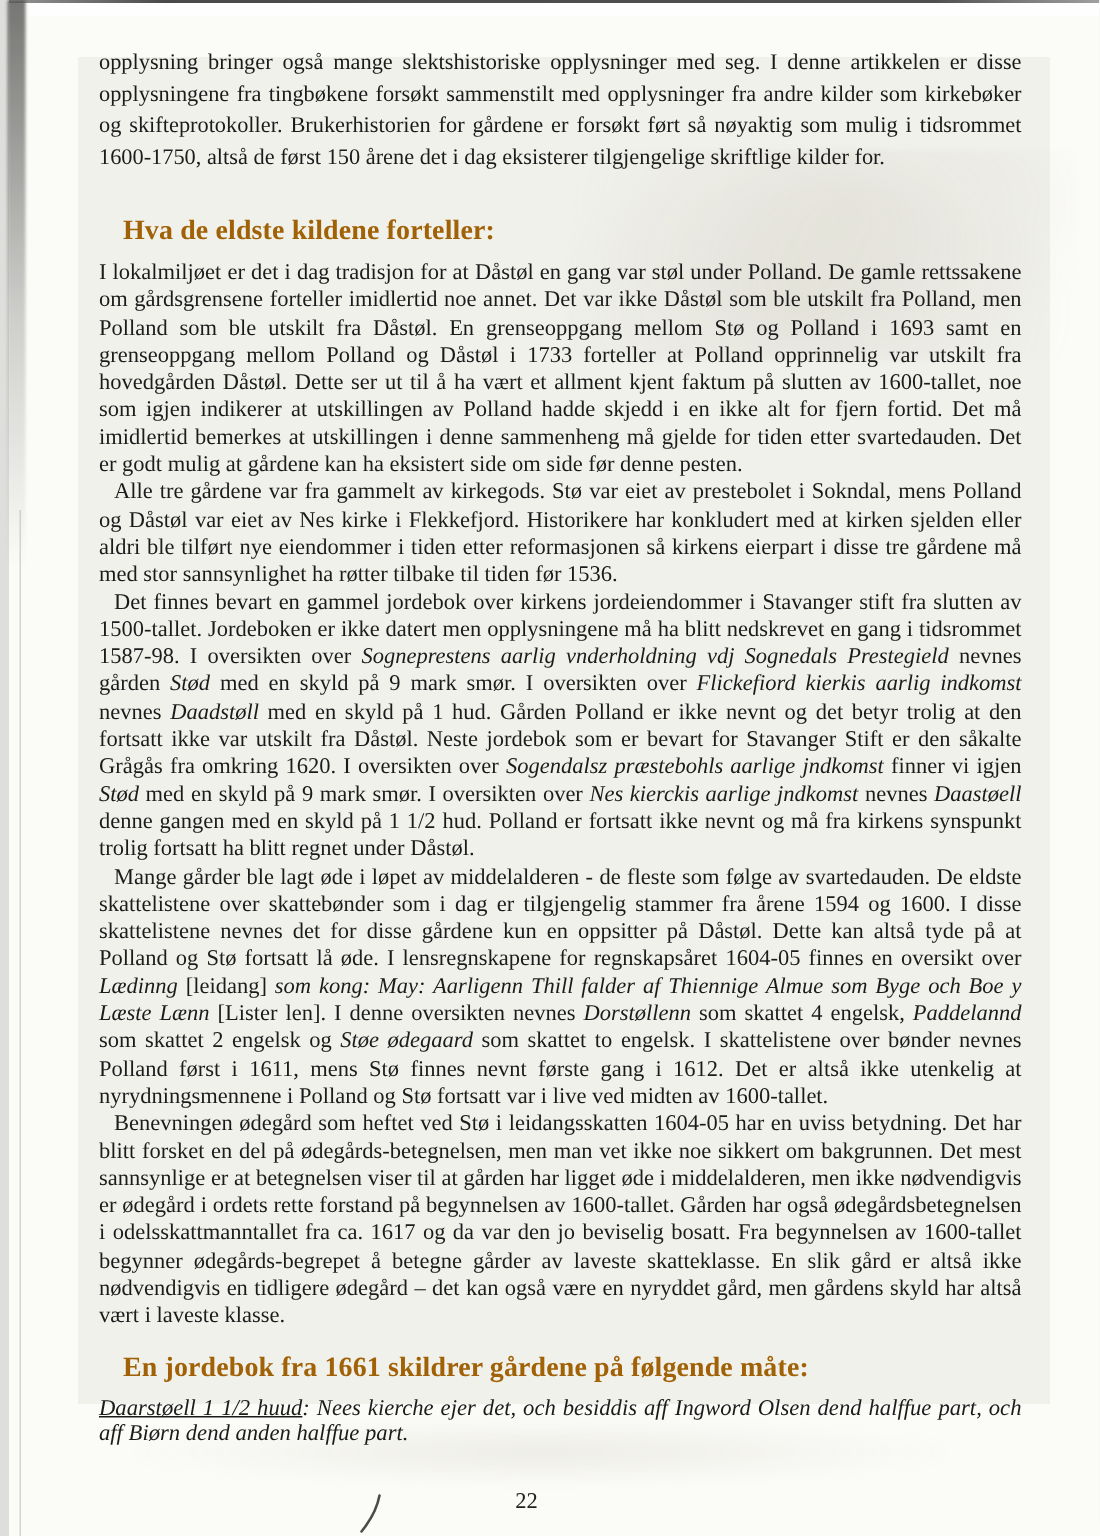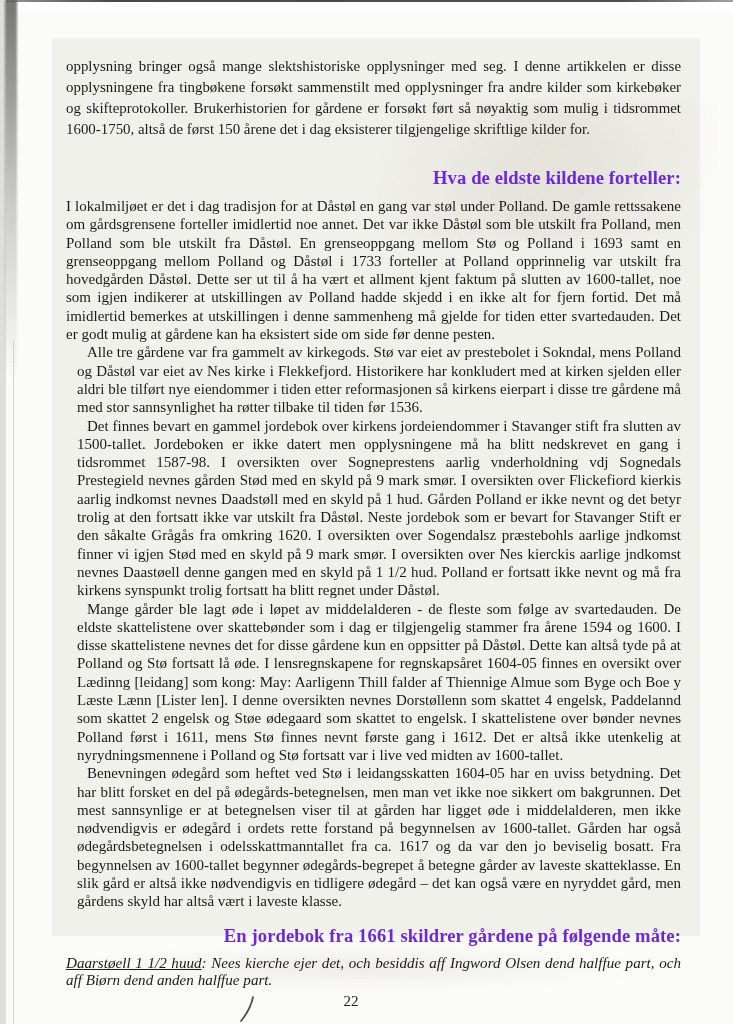--- a/index.html
+++ b/index.html
@@ -51,48 +51,47 @@
   .ghost-smudge-2 {
     position: absolute; top: 945px; left: 90px; width: 540px; height: 46px;
     background: radial-gradient(ellipse at 50% 50%, rgba(150,145,122,0.12), rgba(150,145,122,0) 75%);
     filter: blur(2px);
   }
   .pen-mark {
     position: absolute; top: 996px; left: 240px; width: 14px; height: 26px;
   }
   
   .textcol {
-    position: absolute; top: 56px; left: 66px; width: 615px;
+    position: absolute; top: 32px; left: 66px; width: 615px;
     color: #1b1b1b;
   }
   p.intro {
     margin: 0;
     font-size: 14.9px; line-height: 21px;
     text-align: justify;
   }
   .section h2 {
     margin: 26px 0 8px 16px;
     font-size: 18.6px; line-height: 23px;
-    color: #6d28d9;
+    color: #a16207;
     font-weight: bold;
     letter-spacing: 0.1px;
-    text-align: right;
   }
   .section + .section h2 { margin-top: 13px; }
   .section p {
     margin: 0;
     font-size: 15px; line-height: 18.3px;
     text-align: justify;
   }
-  .section p.indent { text-indent: 10px; margin-left: 11px; }
+  .section p.indent { text-indent: 10px; }
   .section p.quote {
     font-style: italic;
     font-size: 15.1px; line-height: 17px;
   }
-  span.it { }
+  span.it { font-style: italic; }
   span.un { text-decoration: underline; }
   .pagenum {
     position: absolute; top: 993px; left: 0; width: 702px;
     text-align: center;
     font-size: 15px; color: #222220;
   }
 </style>
 </head>
 <body>
 

